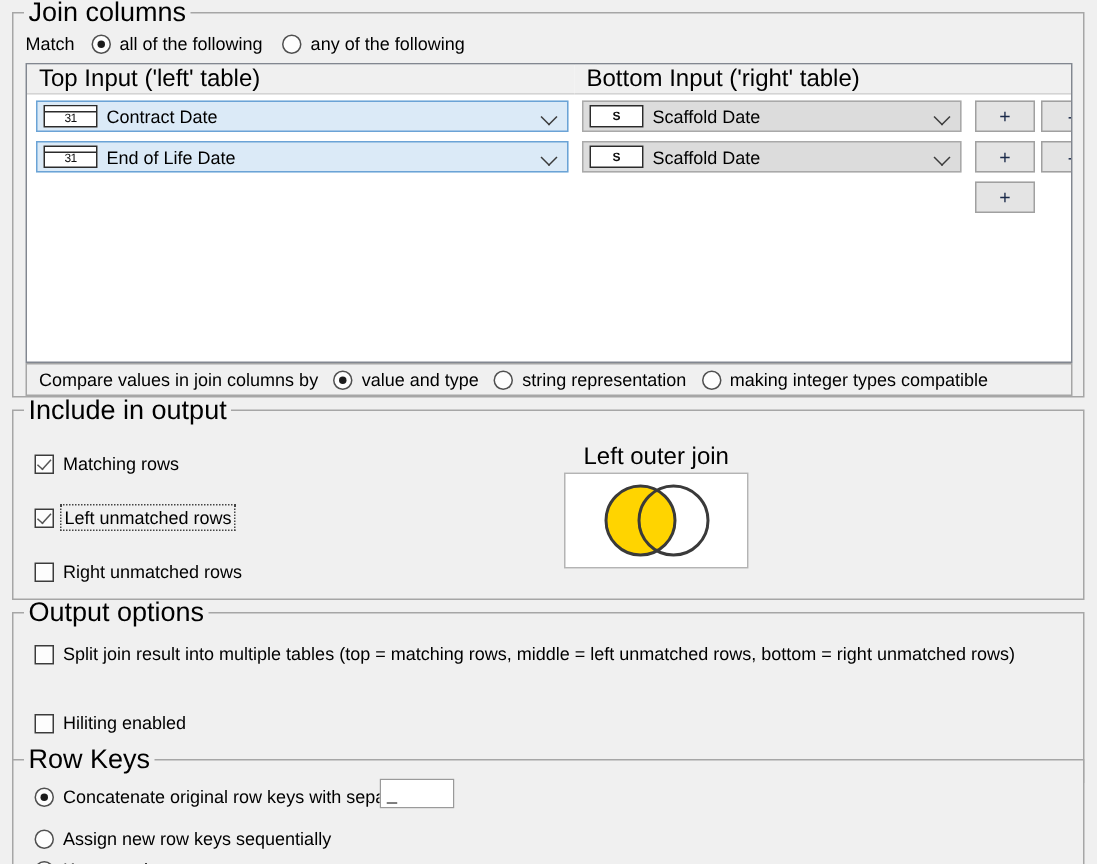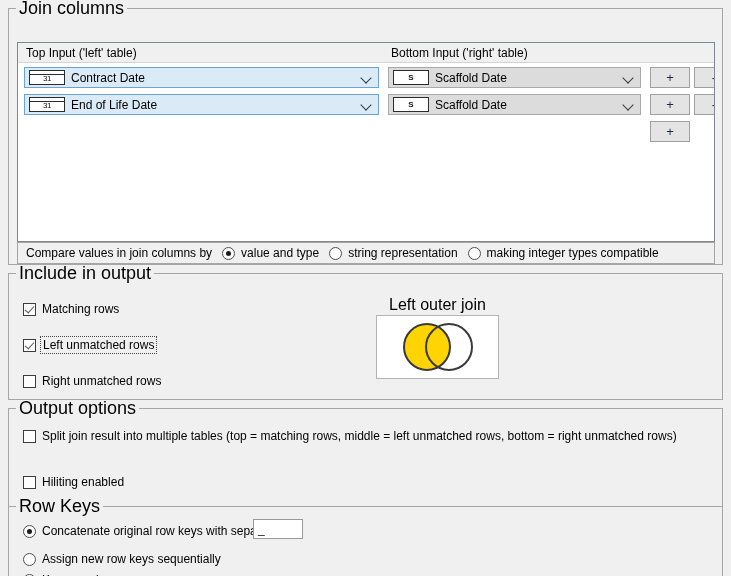--- a/index.html
+++ b/index.html
@@ -90,21 +90,21 @@
   }
   .list-header {
     position: absolute;
     top: 0;
     height: 20px;
     line-height: 20px;
     background: #f0f0f0;
     border-bottom: 1px solid #d4d4d4;
     box-sizing: border-box;
     padding-left: 8px;
-    font-size: 12px;
+    font-size: 16px;
   }
   .combo {
     position: absolute;
     height: 21px;
     box-sizing: border-box;
     display: flex;
     align-items: center;
     padding: 0 2px 0 4px;
     font-size: 12px;
   }
@@ -225,20 +225,31 @@
   }
 
   .abs { position: absolute; }
 </style>
 </head>
 <body>
 
 <div class="group" id="grp-join" style="left:8px; top:8px; width:715px; height:257px;">
   <span class="legend">Join columns</span>
 
+  <div class="abs" style="left:8px; top:13px; display:flex; align-items:center; gap:7px;">
+    <span>Match</span>
+    <span class="opt" style="margin-left:4px;">
+      <span class="radio on"></span>
+      <span class="lbl">all of the following</span>
+    </span>
+    <span class="opt" style="margin-left:6px;">
+      <span class="radio"></span>
+      <span class="lbl">any of the following</span>
+    </span>
+  </div>
 
   <div id="join-list" style="left:8px; top:33px; width:698px; height:200px;">
 
     <div class="list-header" style="left:0; width:365px;">
       <span>Top Input ('left' table)</span>
     </div>
     <div class="list-header" style="left:365px; width:333px; border-left:none;">
       <span>Bottom Input ('right' table)</span>
     </div>
 

